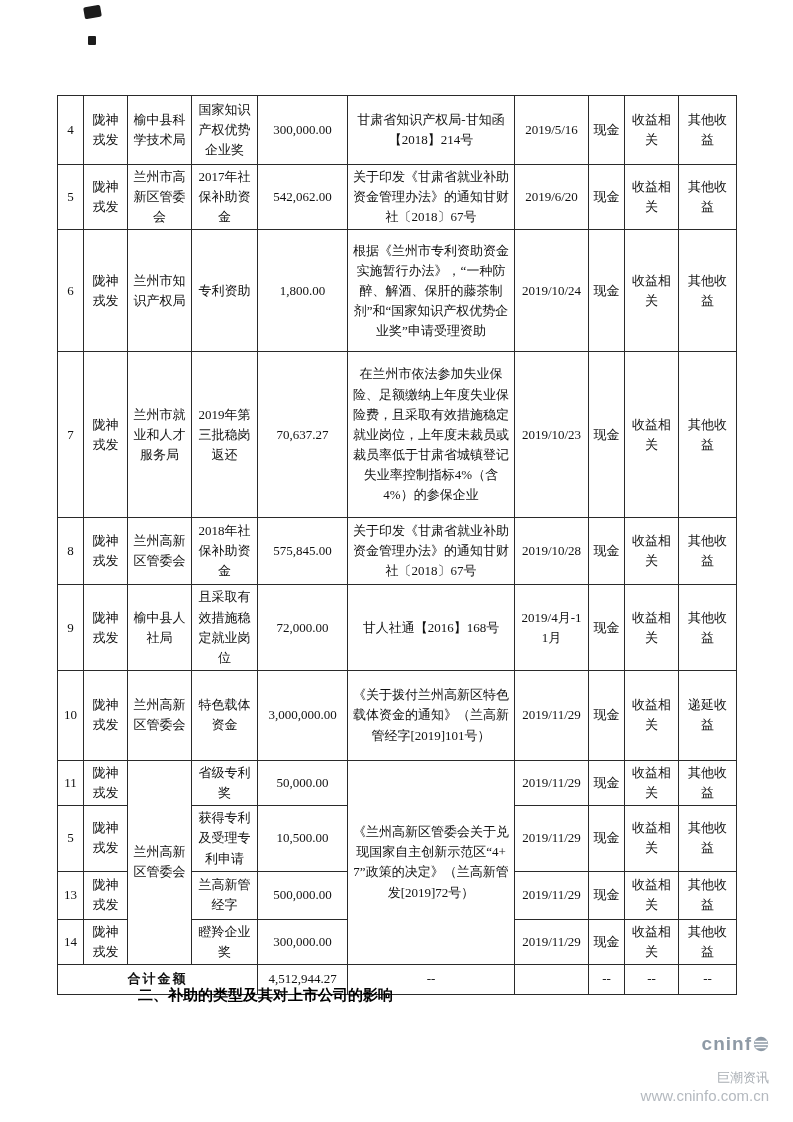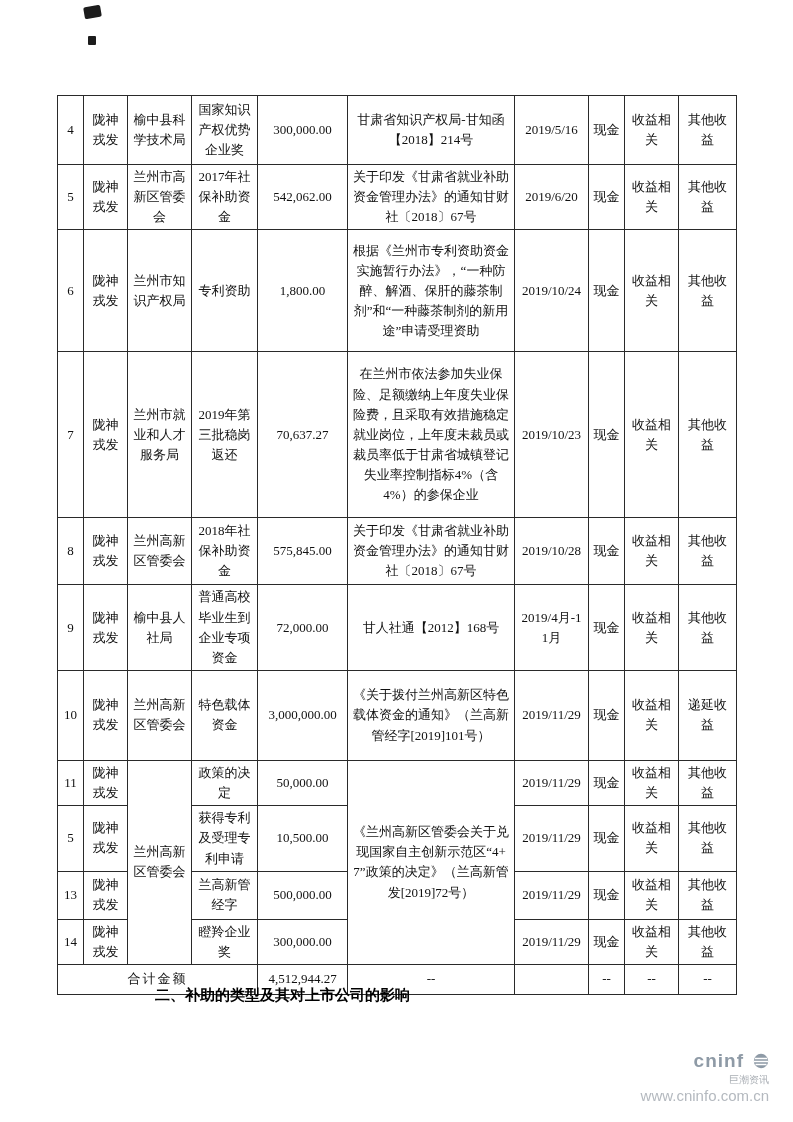--- a/index.html
+++ b/index.html
@@ -25,36 +25,36 @@
     border:1px solid #2a2a2a;
     font-size:13px;
     line-height:1.55;
     text-align:center;
     vertical-align:middle;
     padding:2px 4px;
     word-break:break-all;
   }
   td.amount { text-align:right; padding-right:7px; }
   td.justify { text-align:justify; padding:3px 6px; }
-  td.total-label { letter-spacing:2px; }
+  td.total-label { letter-spacing:2px;font-weight:bold; }
 
   .heading {
-    position:absolute; left:155px; top:986px;
+    position:absolute; left:138px; top:986px;
     font-family:"Liberation Sans","DejaVu Sans",sans-serif;
     font-weight:bold; font-size:15px; color:#000;
   }
 
   .footer {
     position:absolute; right:24px; bottom:18px;
     text-align:right;
     color:#949ea8;
     font-family:"Liberation Sans","DejaVu Sans",sans-serif;
   }
-  .footer .logo-row { font-size:19px; font-weight:bold; letter-spacing:1px; display:flex; align-items:center; justify-content:flex-end; gap:9px; color:#8e9aa6; }
-  .footer .brand { font-size:10px; color:#a9aeb4; margin-top:1px; }
+  .footer .logo-row { font-size:19px; font-weight:bold; letter-spacing:1px; display:flex; align-items:center; justify-content:flex-end; gap:1px; color:#8e9aa6; }
+  .footer .brand { font-size:13px; color:#a9aeb4; margin-top:14px; }
   .footer .url { font-size:15px; color:#b4b9bf; }
 </style>
 </head>
 <body>
 
 <div class="page">
 
   <div class="mark1"></div>
   <div class="mark2"></div>
 
@@ -95,21 +95,21 @@
         <td>现金</td>
         <td>收益相关</td>
         <td>其他收益</td>
       </tr>
       <tr style="height:122px">
         <td>6</td>
         <td>陇神戎发</td>
         <td>兰州市知识产权局</td>
         <td>专利资助</td>
         <td class="amount">1,800.00</td>
-        <td class="justify">根据《兰州市专利资助资金实施暂行办法》，“一种防醉、解酒、保肝的藤茶制剂”和“一种藤茶制剂的新用途”申请受理资助</td>
+        <td class="justify">根据《兰州市专利资助资金实施暂行办法》，“一种防醉、解酒、保肝的藤茶制剂”和“国家知识产权优势企业奖”申请受理资助</td>
         <td>2019/10/24</td>
         <td>现金</td>
         <td>收益相关</td>
         <td>其他收益</td>
       </tr>
       <tr style="height:166px">
         <td>7</td>
         <td>陇神戎发</td>
         <td>兰州市就业和人才服务局</td>
         <td>2019年第三批稳岗返还</td>
@@ -129,23 +129,23 @@
         <td>关于印发《甘肃省就业补助资金管理办法》的通知甘财社〔2018〕67号</td>
         <td>2019/10/28</td>
         <td>现金</td>
         <td>收益相关</td>
         <td>其他收益</td>
       </tr>
       <tr style="height:73px">
         <td>9</td>
         <td>陇神戎发</td>
         <td>榆中县人社局</td>
-        <td>普通高校毕业生到企业专项资金</td>
+        <td>且采取有效措施稳定就业岗位</td>
         <td class="amount">72,000.00</td>
-        <td>甘人社通【2012】168号</td>
+        <td>甘人社通【2016】168号</td>
         <td>2019/4月-11月</td>
         <td>现金</td>
         <td>收益相关</td>
         <td>其他收益</td>
       </tr>
       <tr style="height:90px">
         <td>10</td>
         <td>陇神戎发</td>
         <td>兰州高新区管委会</td>
         <td>特色载体资金</td>
@@ -153,21 +153,21 @@
         <td>《关于拨付兰州高新区特色载体资金的通知》（兰高新管经字[2019]101号）</td>
         <td>2019/11/29</td>
         <td>现金</td>
         <td>收益相关</td>
         <td>递延收益</td>
       </tr>
       <tr style="height:45px">
         <td>11</td>
         <td>陇神戎发</td>
         <td rowspan="4">兰州高新区管委会</td>
-        <td>政策的决定</td>
+        <td>省级专利奖</td>
         <td class="amount">50,000.00</td>
         <td rowspan="4" class="justify">《兰州高新区管委会关于兑现国家自主创新示范区“4+7”政策的决定》（兰高新管发[2019]72号）</td>
         <td>2019/11/29</td>
         <td>现金</td>
         <td>收益相关</td>
         <td>其他收益</td>
       </tr>
       <tr style="height:60px">
         <td>5</td>
         <td>陇神戎发</td>

